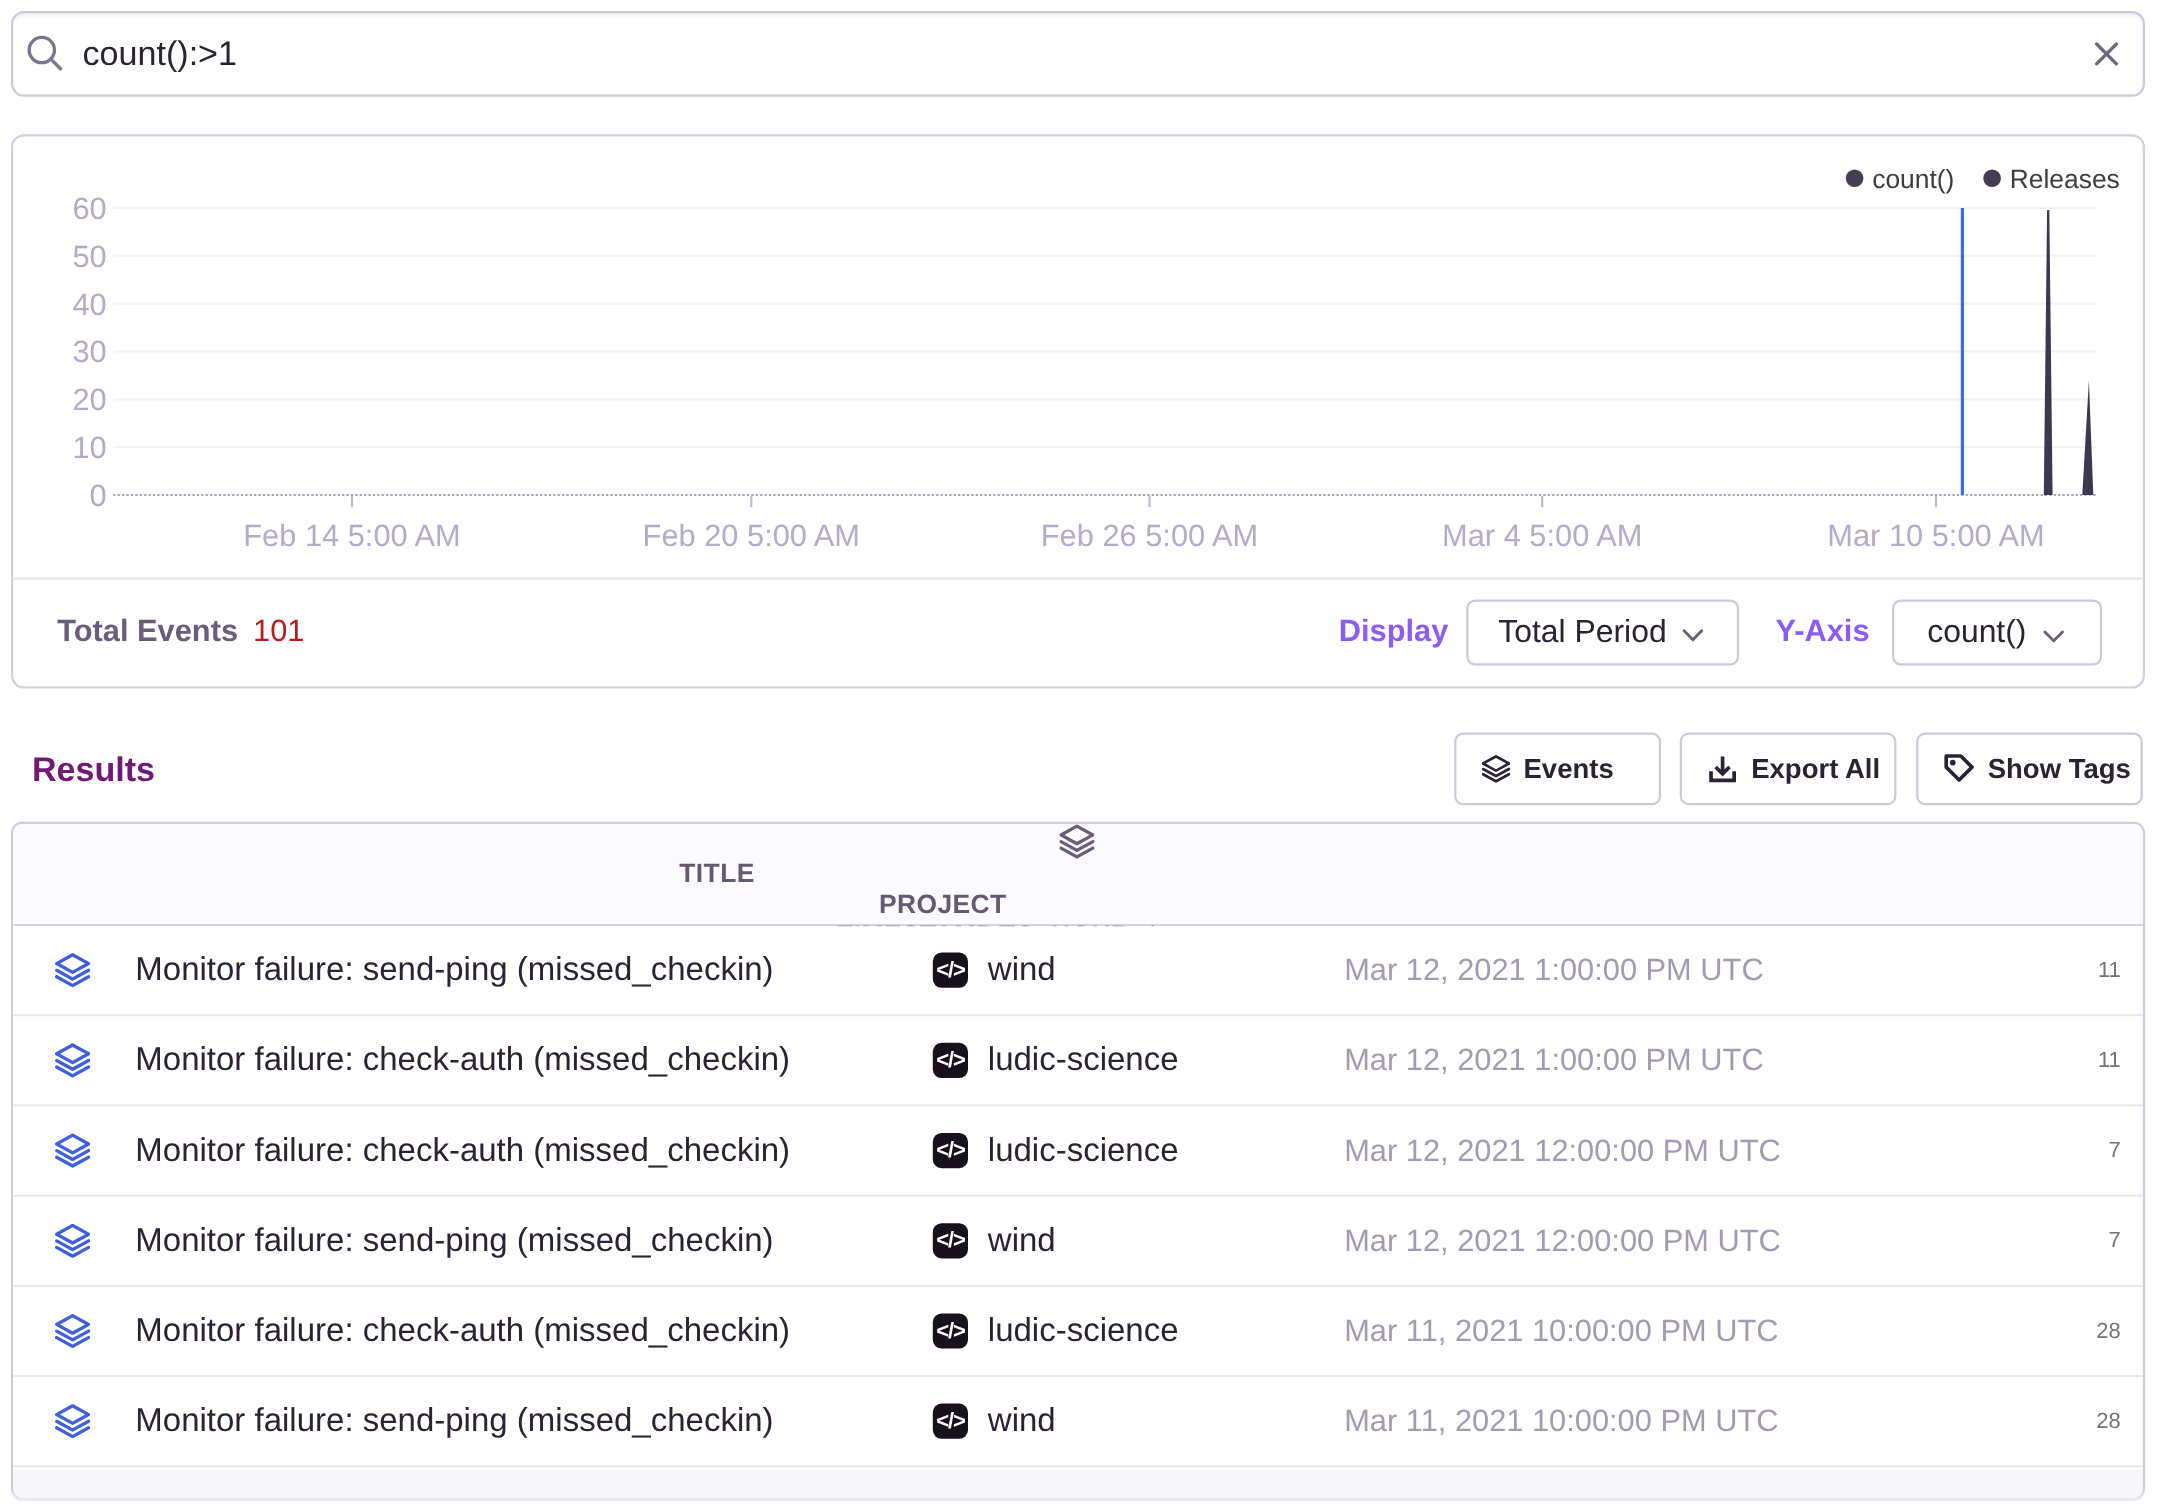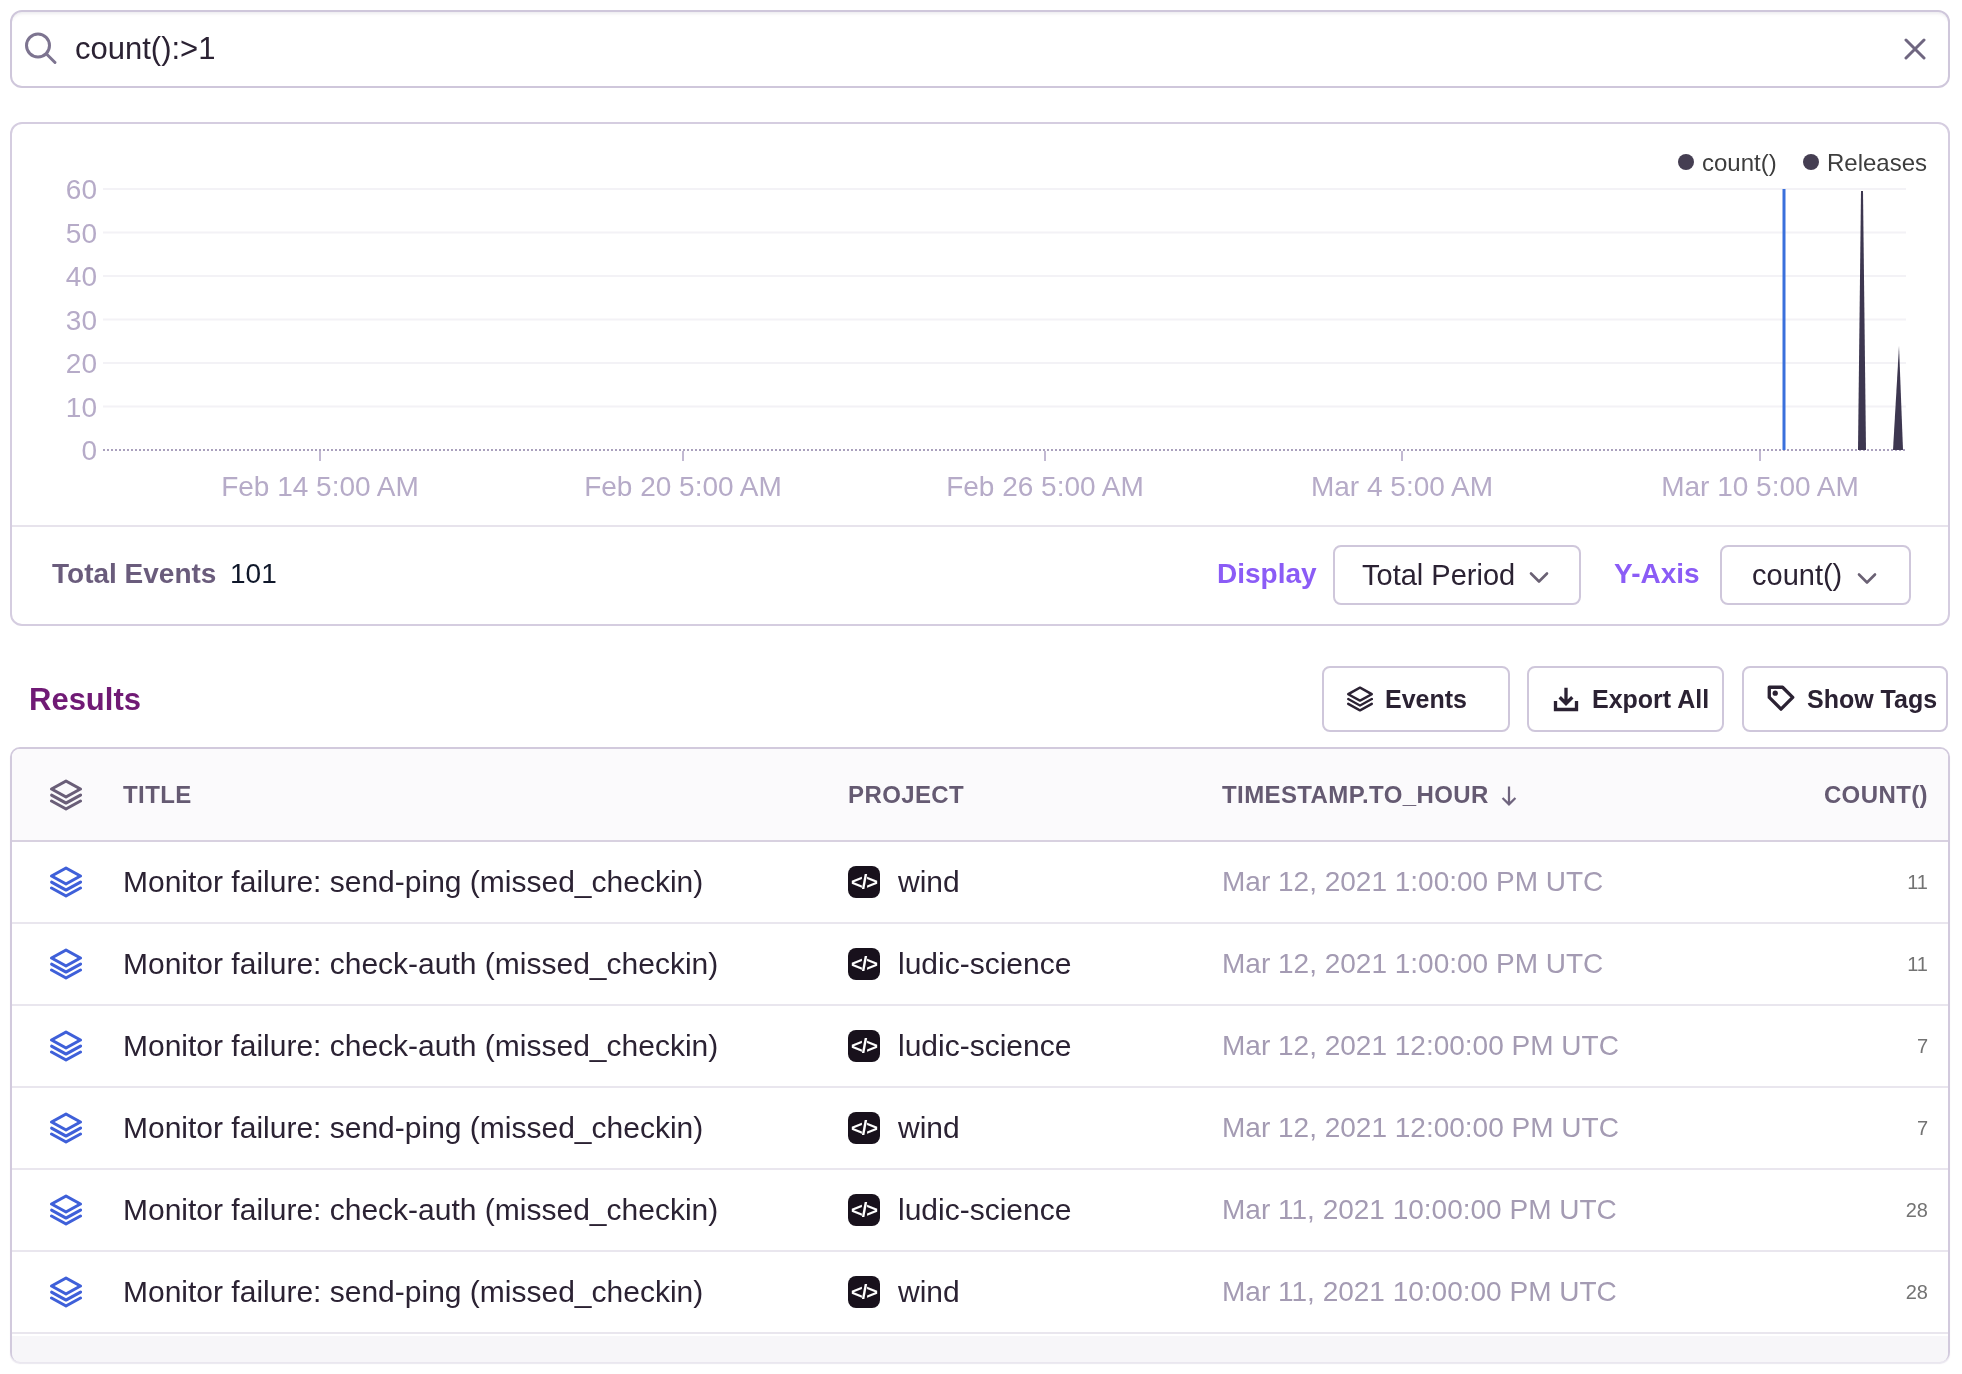--- a/index.html
+++ b/index.html
@@ -21,21 +21,21 @@
   
   .chart-panel {
     position:absolute; left:10px; top:122px; width:1940px; height:504px;
     border:2px solid #d5cde0; border-radius:12px; background:#fff;
   }
   .chart-footer {
     position:absolute; left:0; top:401px; width:1936px; height:97px;
     border-top:2px solid #e7e3ec;
   }
   .te-label { position:absolute; left:40px; top:31px; font-size:28px; font-weight:bold; color:#6a5c7c; }
-  .te-val   { position:absolute; left:218px; top:31px; font-size:28px; color:#0f172a; }
+  .te-val   { position:absolute; left:218px; top:31px; font-size:28px; color:#b91c1c; }
   .disp-label { position:absolute; top:31px; font-size:28px; font-weight:bold; color:#8b5cf6; }
   .select {
     position:absolute; top:18px; height:60px; border:2px solid #cfc7db; border-radius:8px;
     background:#fff; font-size:29px; color:#2b2233;
   }
   .select .stx { position:absolute; top:0; line-height:56px; }
 
   
   .results-h { position:absolute; left:8px; top:682px; font-size:31px; font-weight:bold; color:#701a75;margin-left:21px; }
   .btn {
@@ -48,21 +48,21 @@
   
   .table-panel {
     position:absolute; left:10px; top:747px; width:1940px; height:615px;
     border:2px solid #d2cadd; border-radius:10px; background:#fff;
     box-shadow:0 2px 1px rgba(170,160,190,.25);
   }
   .thead {
     position:absolute; left:0; top:0; width:1936px; height:93px;
     background:#fbfafc; border-bottom:2px solid #d8d1e0;
     border-radius:8px 8px 0 0;
-    display:flex; align-items:center;
+    display:flex; align-items:center;flex-direction:column;
   }
   .thead .hcell { font-size:24px; font-weight:bold; color:#655a72; letter-spacing:0.4px; }
   .trow {
     position:absolute; left:0; width:1936px; height:82px;
     border-bottom:2px solid #e9e6ee;
     display:flex; align-items:center; font-size:30px; background:#fff;
   }
   .tfoot {
     position:absolute; left:0; top:587px; width:1936px; height:30px;
     background:#f7f6f9; height:26px;

